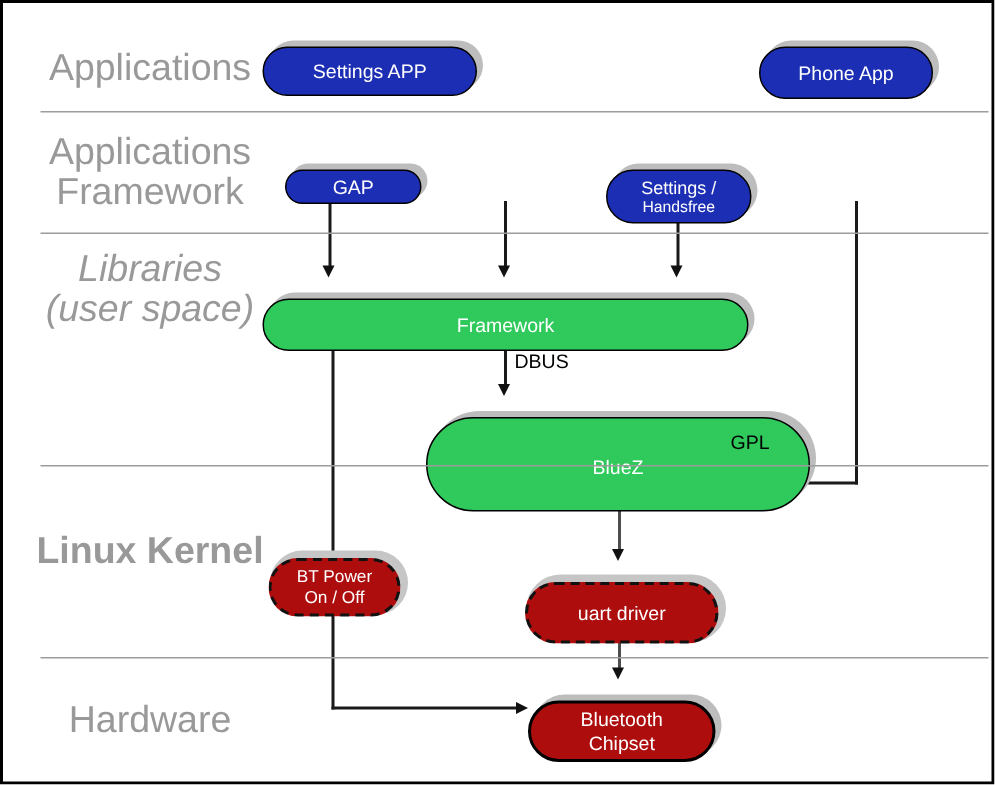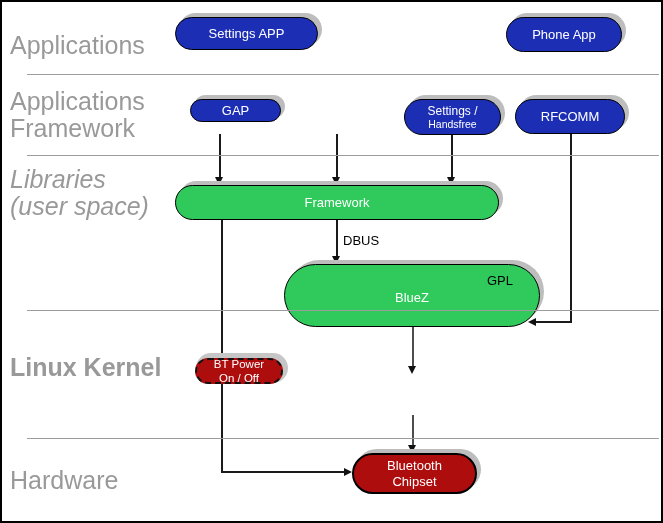--- a/index.html
+++ b/index.html
@@ -8,31 +8,31 @@
     --connector_black:#1a1a1a;
   }
   html,body{margin:0;padding:0;background:#fff;}
   .canvas{
     position:relative; width:663px; height:523px; box-sizing:border-box;
     border:2px solid #000; background:#fff; overflow:hidden;
     font-family:"Liberation Sans", sans-serif;
   }
   
   .layer-label{
-    position:absolute; left:8px; width:180px; text-align:left;
+    position:absolute; left:8px; width:180px; text-align:center;
     color:var(--label_gray); font-size:25px; line-height:27px; z-index:2;
   }
   
   .sep{position:absolute; left:25px; width:632px; height:1px; background:var(--line_gray); z-index:3;}
   
   .pill{
     position:absolute; border-radius:999px; color:#fff; z-index:2;
     display:flex; flex-direction:column; align-items:center; justify-content:center;
     font-size:13px; text-align:center; box-sizing:border-box;
-    border:1.5px solid #000; box-shadow:4px -4px 0 0 var(--shadow_gray);
+    border:1.5px solid #000; box-shadow:4px -4px 0 0 var(--shadow_gray);margin-top:14px;
   }
   .blue{background:var(--app_blue);}
   .green{background:var(--lib_green); border-width:1px;}
   .red{background:var(--kernel_red);}
   .dashed{border:2px dashed #111; box-shadow:3px -3px 0 2px #c6c6c6;}
   .small1{font-size:12px; line-height:14px;}
   .small2{font-size:10.5px; line-height:13px;}
   .tiny{font-size:11.5px; line-height:14px;}
   .two13{line-height:16px;}
   
@@ -110,34 +110,34 @@
   <div class="pill blue" style="left:504px; top:15px; width:116px; height:35px;">
     <span>Phone App</span>
   </div>
   <div class="pill blue" style="left:188px; top:97px; width:91px; height:23px;">
     <span>GAP</span>
   </div>
   <div class="pill blue" style="left:402px; top:97px; width:97px; height:36px;">
     <span class="small1">Settings /</span>
     <span class="small2">Handsfree</span>
   </div>
-  <div class="pill blue" style="left:513px; top:97px; width:110px; height:35px;">
-    <span>RFCOMM</span>
-  </div>
 
   <div class="pill green" style="left:173px; top:183px; width:324px; height:35px;">
     <span>Framework</span>
   </div>
   <div class="pill green" style="left:282px; top:262px; width:256px; height:63px;text-align:right;">
     <span class="badge">GPL</span>
     <span class="bluez-label">BlueZ</span>
   </div>
 
-  <div class="pill red dashed" style="left:193px; top:356px; width:88px; height:26px;">
+  <div class="pill red dashed" style="left:177px; top:356px; width:88px; height:39px;">
     <span class="tiny">BT Power</span>
     <span class="tiny">On / Off</span>
+  </div>
+  <div class="pill red dashed" style="left:348px; top:372px; width:129px; height:41px;">
+    <span>uart driver</span>
   </div>
   <div class="pill red" style="left:350px; top:451px; width:125px; height:41px; border-width:2px;">
     <span class="two13">Bluetooth</span>
     <span class="two13">Chipset</span>
   </div>
 
 </div>
 
 </body></html>

